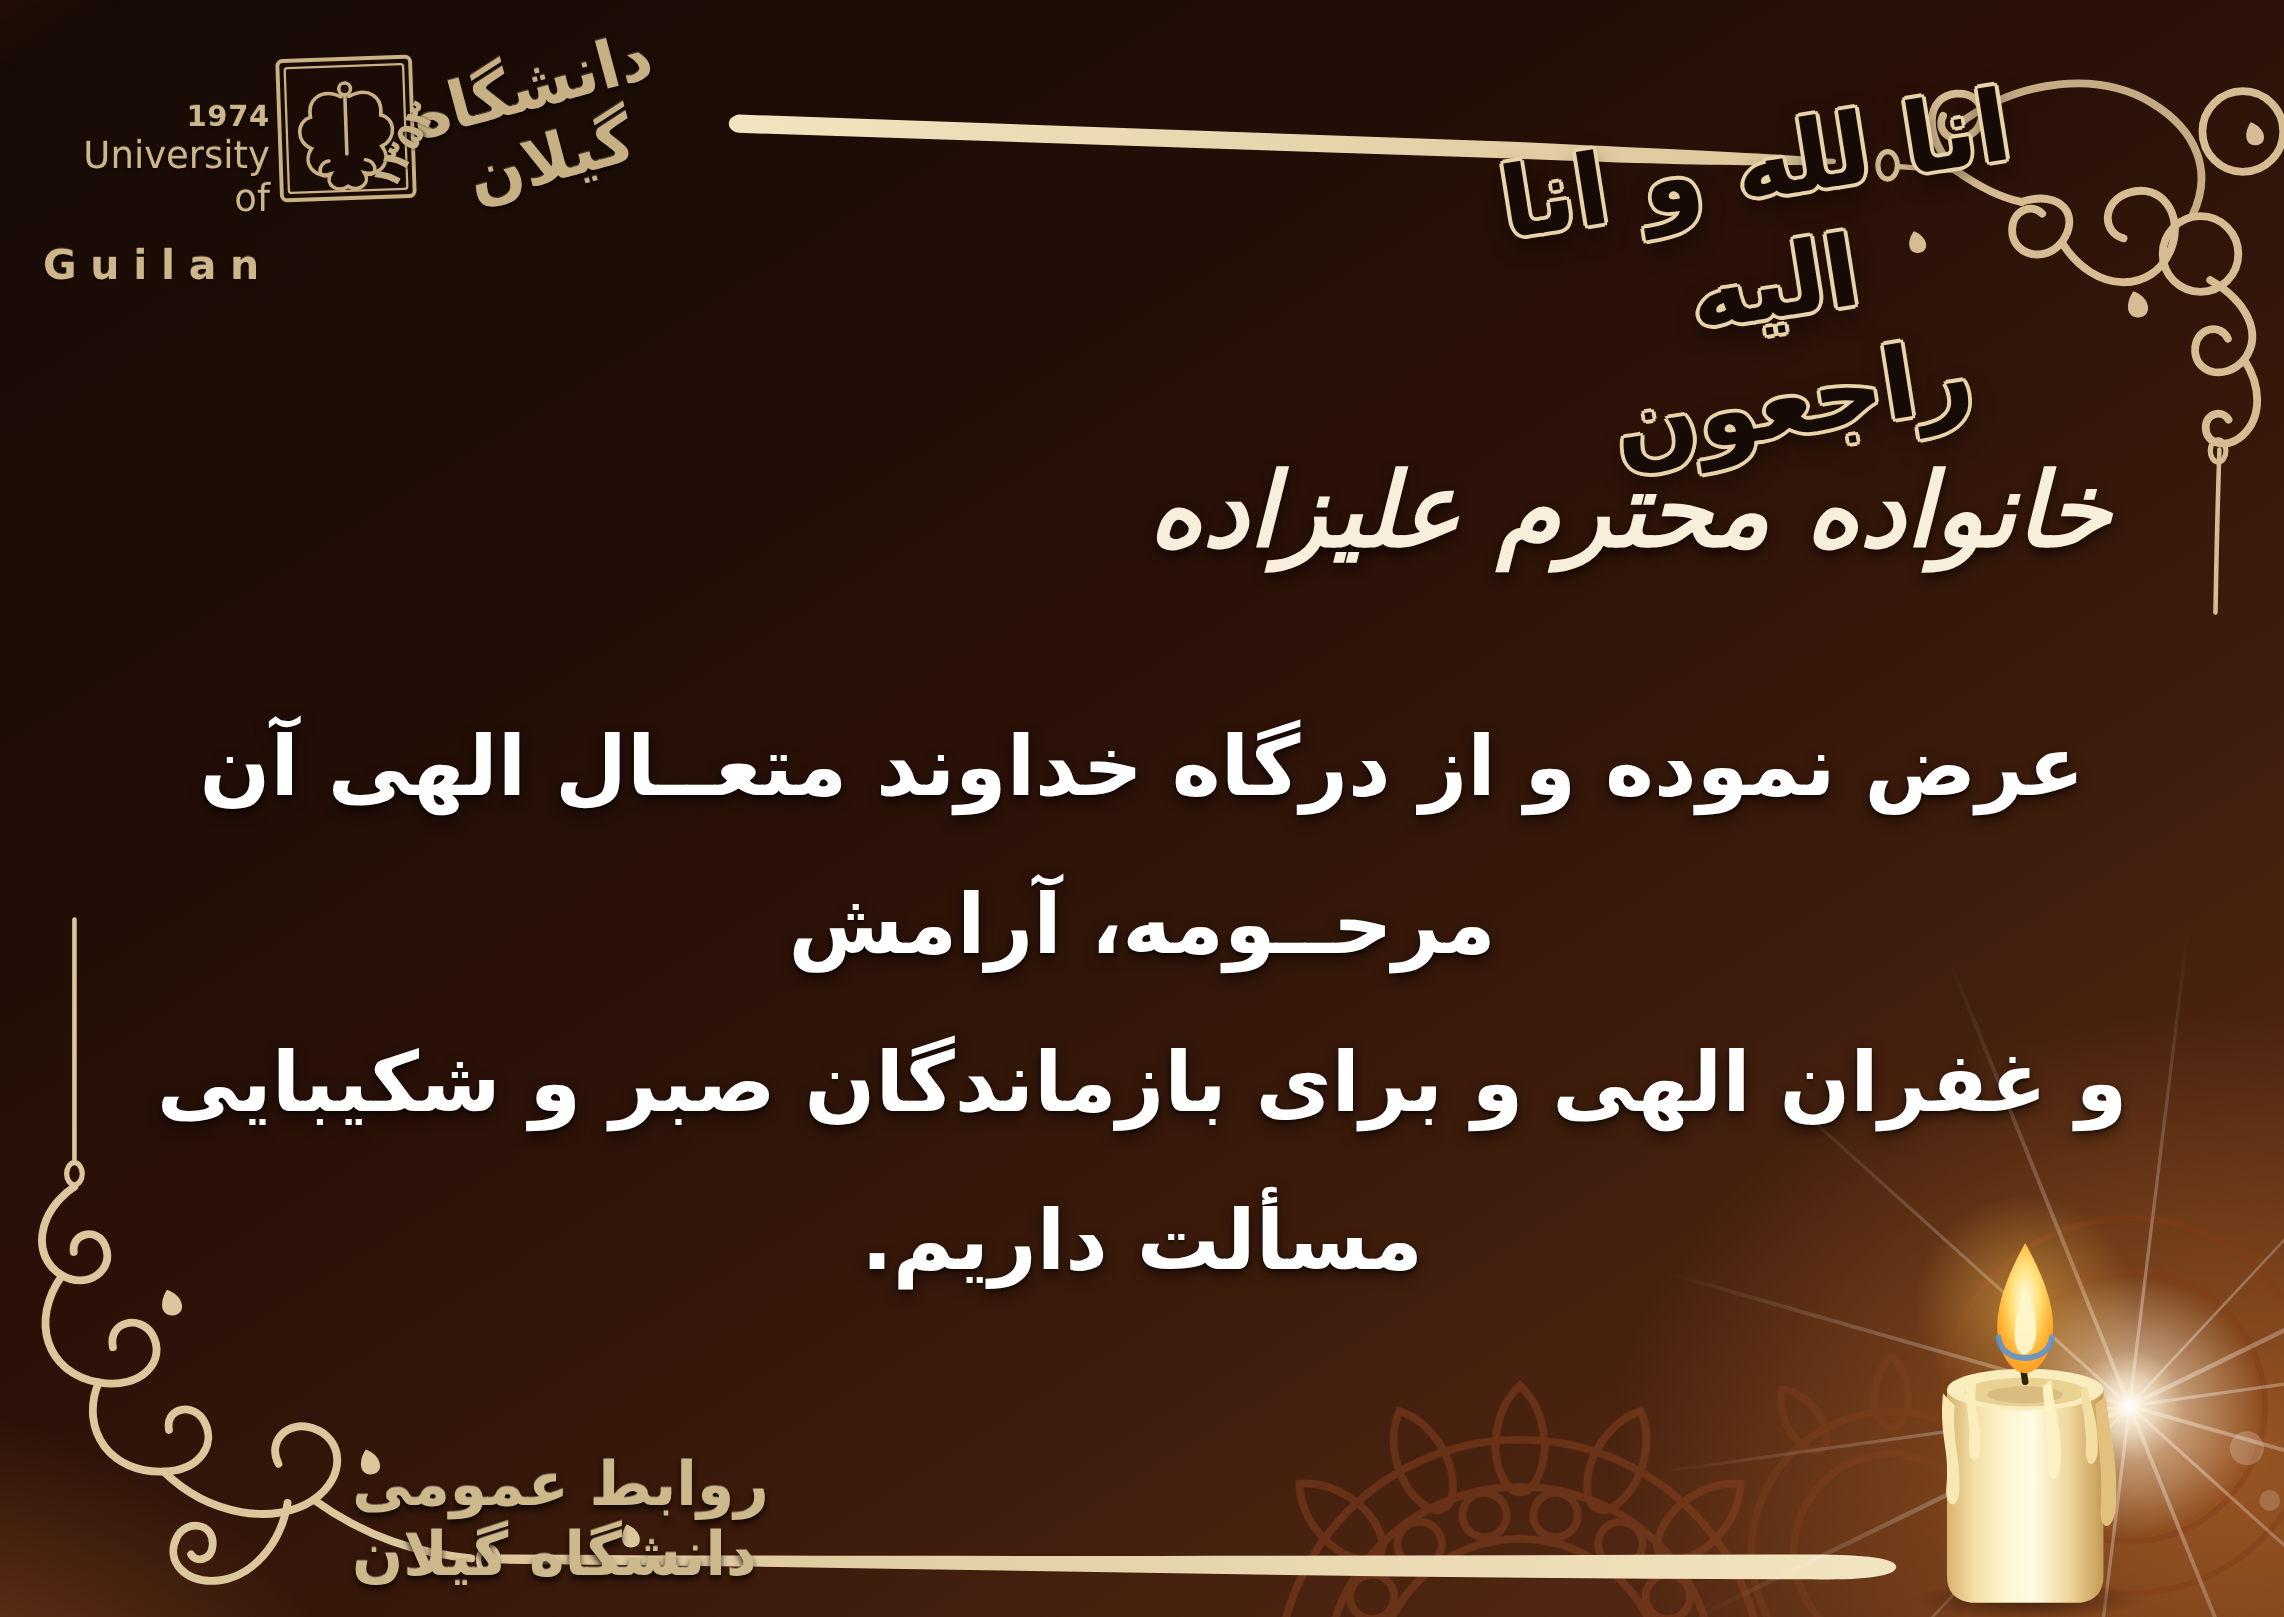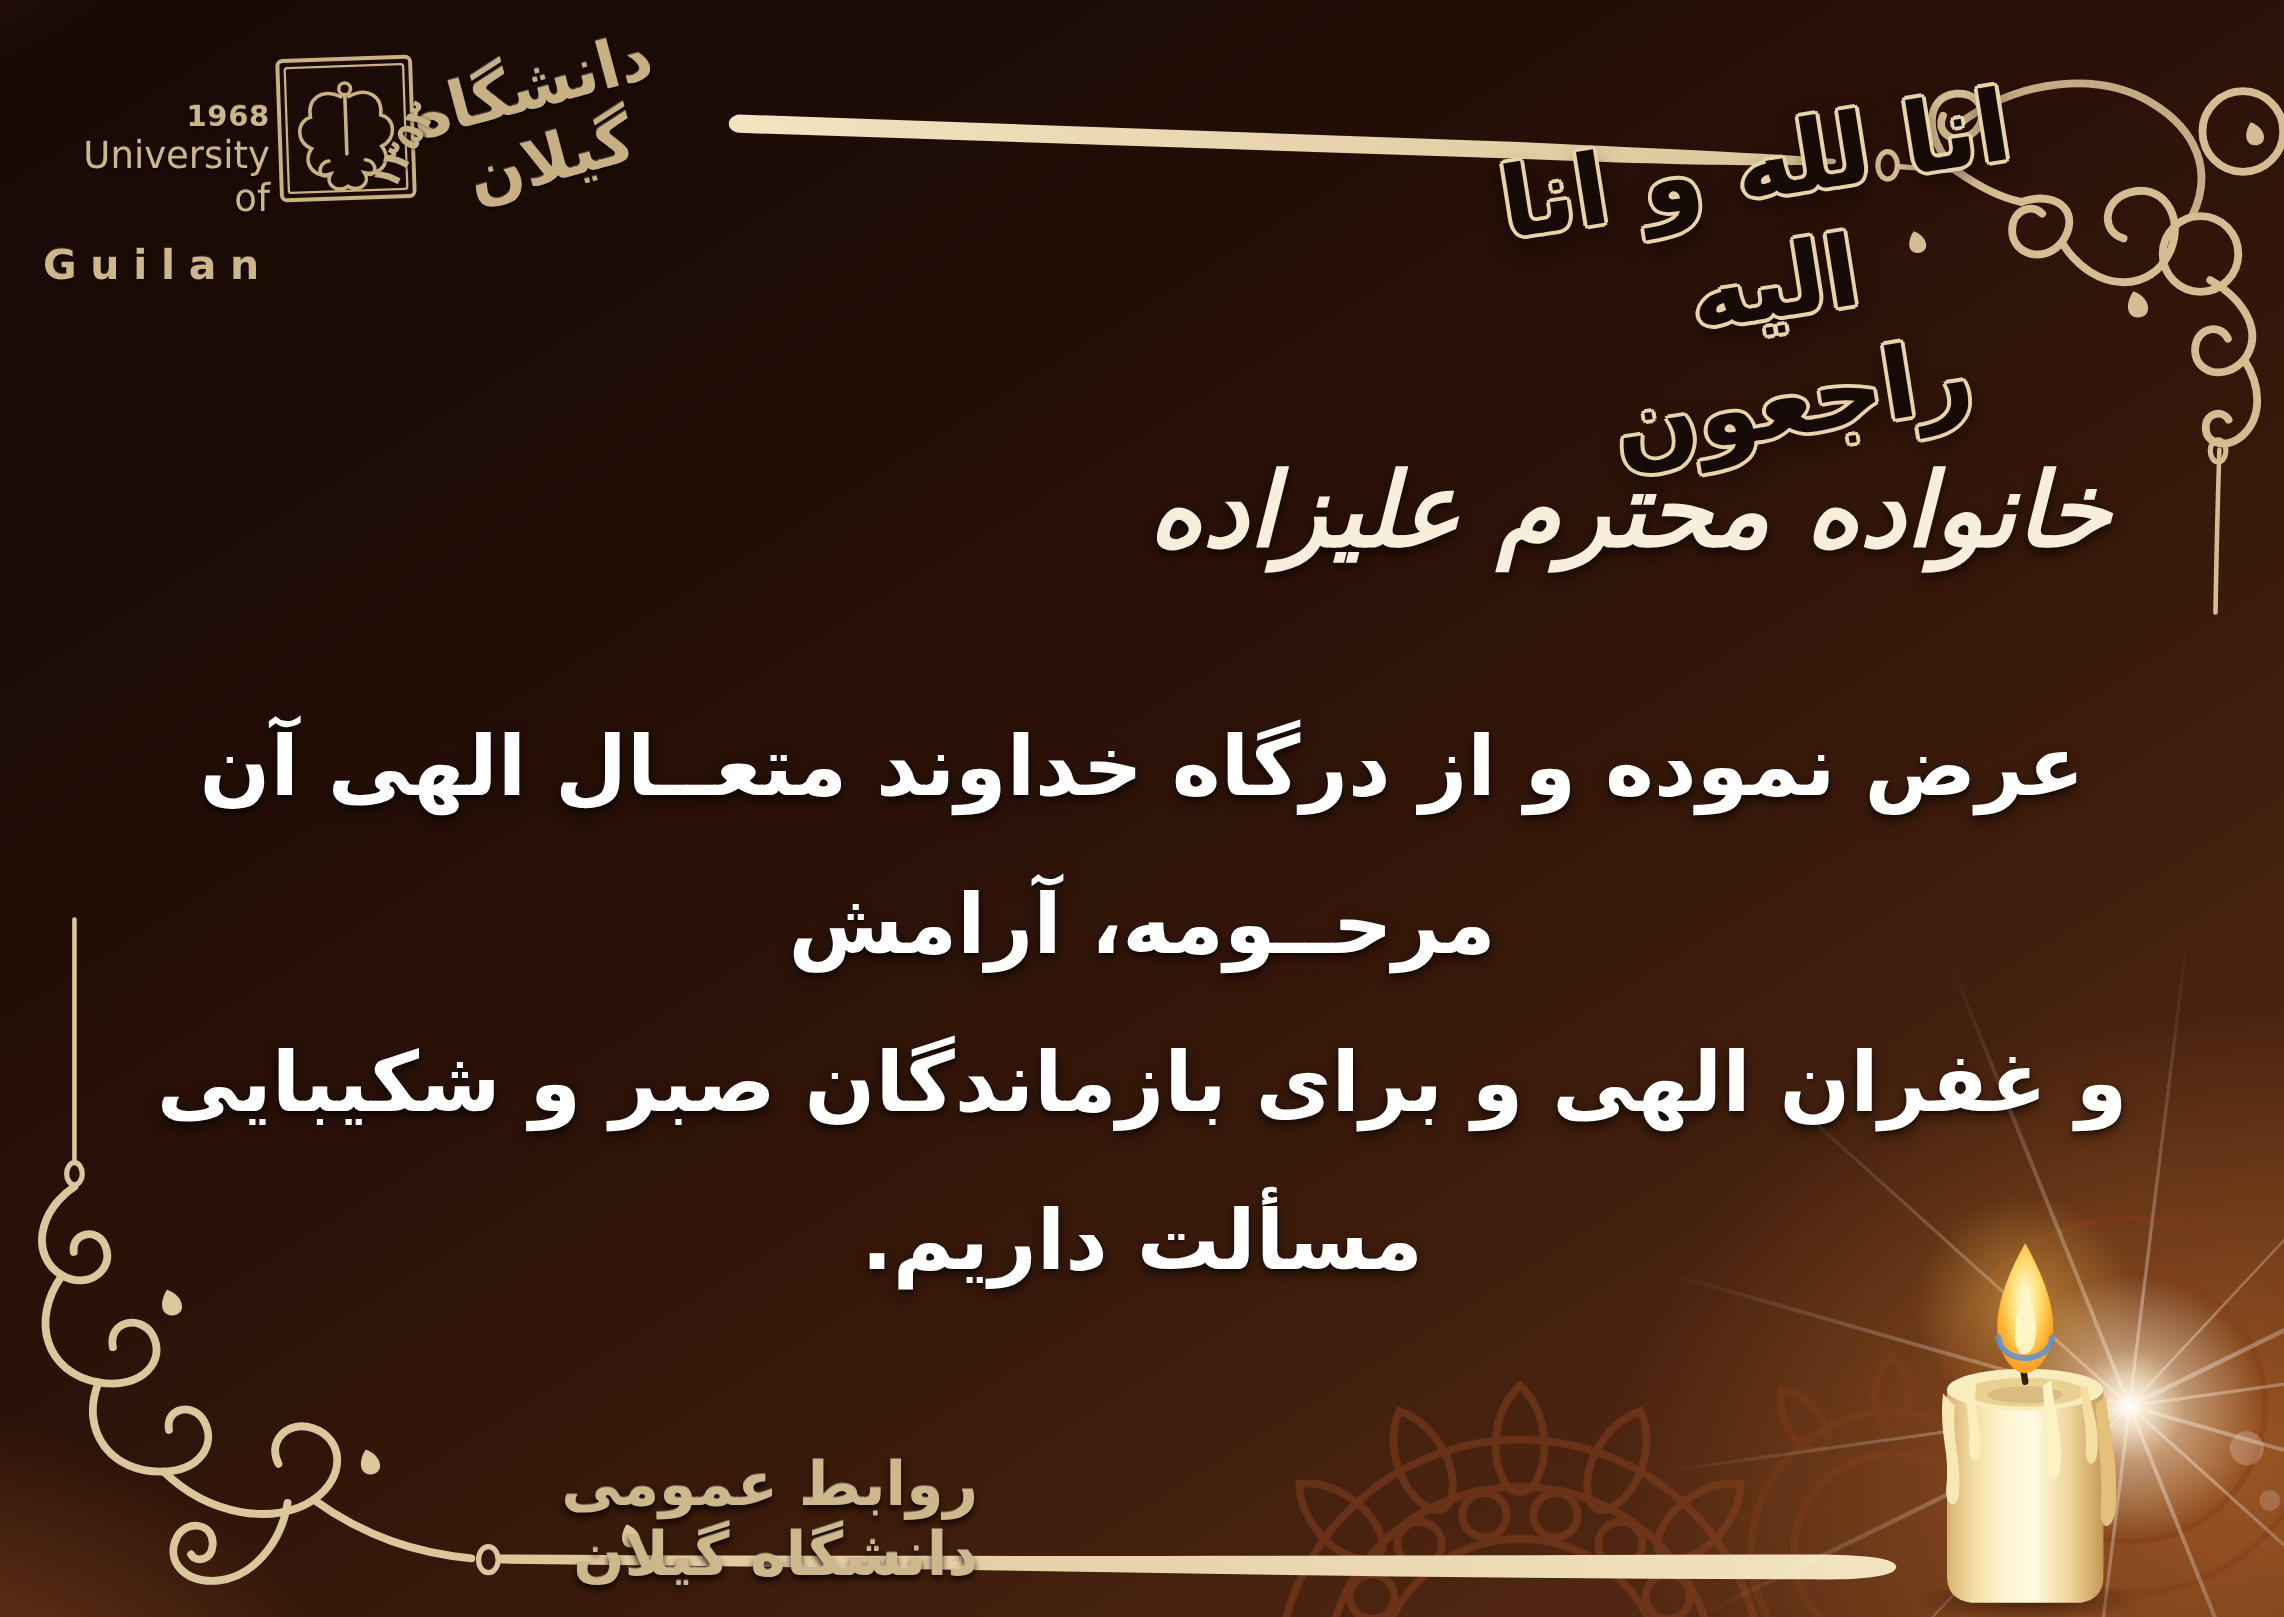--- a/index.html
+++ b/index.html
@@ -59,21 +59,21 @@
   }
 
   .message{
     position:absolute;left:91px;right:91px;top:688px;direction:rtl;text-align:center;
     font-size:83px;font-weight:bold;color:#ffffff;line-height:158px;
     text-shadow:0 5.2px 13px rgba(0,0,0,.55),0 2px 3.9px rgba(0,0,0,.5);
   }
   .message p{margin:0;}
 
   .footer{
-    position:absolute;left:352px;top:1449px;width:626px;direction:rtl;text-align:right;
+    position:absolute;left:352px;top:1449px;width:626px;direction:rtl;text-align:left;
     font-size:60px;font-weight:bold;color:#cdb88c;
     text-shadow:0 -1.3px 0.7px rgba(255,250,228,.4),0 3.9px 6.5px rgba(10,4,1,.85);
   }
 </style>
 </head>
 <body>
 
 <div class="poster">
 
   <div class="bg"></div>
@@ -173,21 +173,21 @@
       <circle cx="106" cy="50" r="9"></circle>
       <path d="M106,60 L106,150"></path>
       <path d="M100,62 C70,47 48,64 52,92 C30,97 28,130 52,140 C36,162 55,187 80,180 C70,197 90,210 106,200"></path>
       <path d="M112,62 C142,47 164,64 160,92 C182,97 184,130 160,140 C176,162 157,187 132,180 C142,197 122,210 106,200"></path>
       <path d="M80,180 C60,192 58,162 78,160"></path>
       <path d="M132,180 C152,192 154,162 134,160"></path>
     </g>
   </svg>
 
   <div class="logo-en">
-    <div class="logo-year">1968</div>
+    <div class="logo-year">1974</div>
     <div class="logo-uni">University of</div>
     <div class="logo-guilan">Guilan</div>
   </div>
   <div class="logo-fa" dir="rtl">دانشگاه گیلان</div>
   <div class="logo-fa-year" dir="rtl">۱۳۵۳</div>
 
   <div class="verse" dir="rtl">انا لله و انا الیه راجعون</div>
 
   <h1 class="heading">خانواده محترم علیزاده</h1>
 

